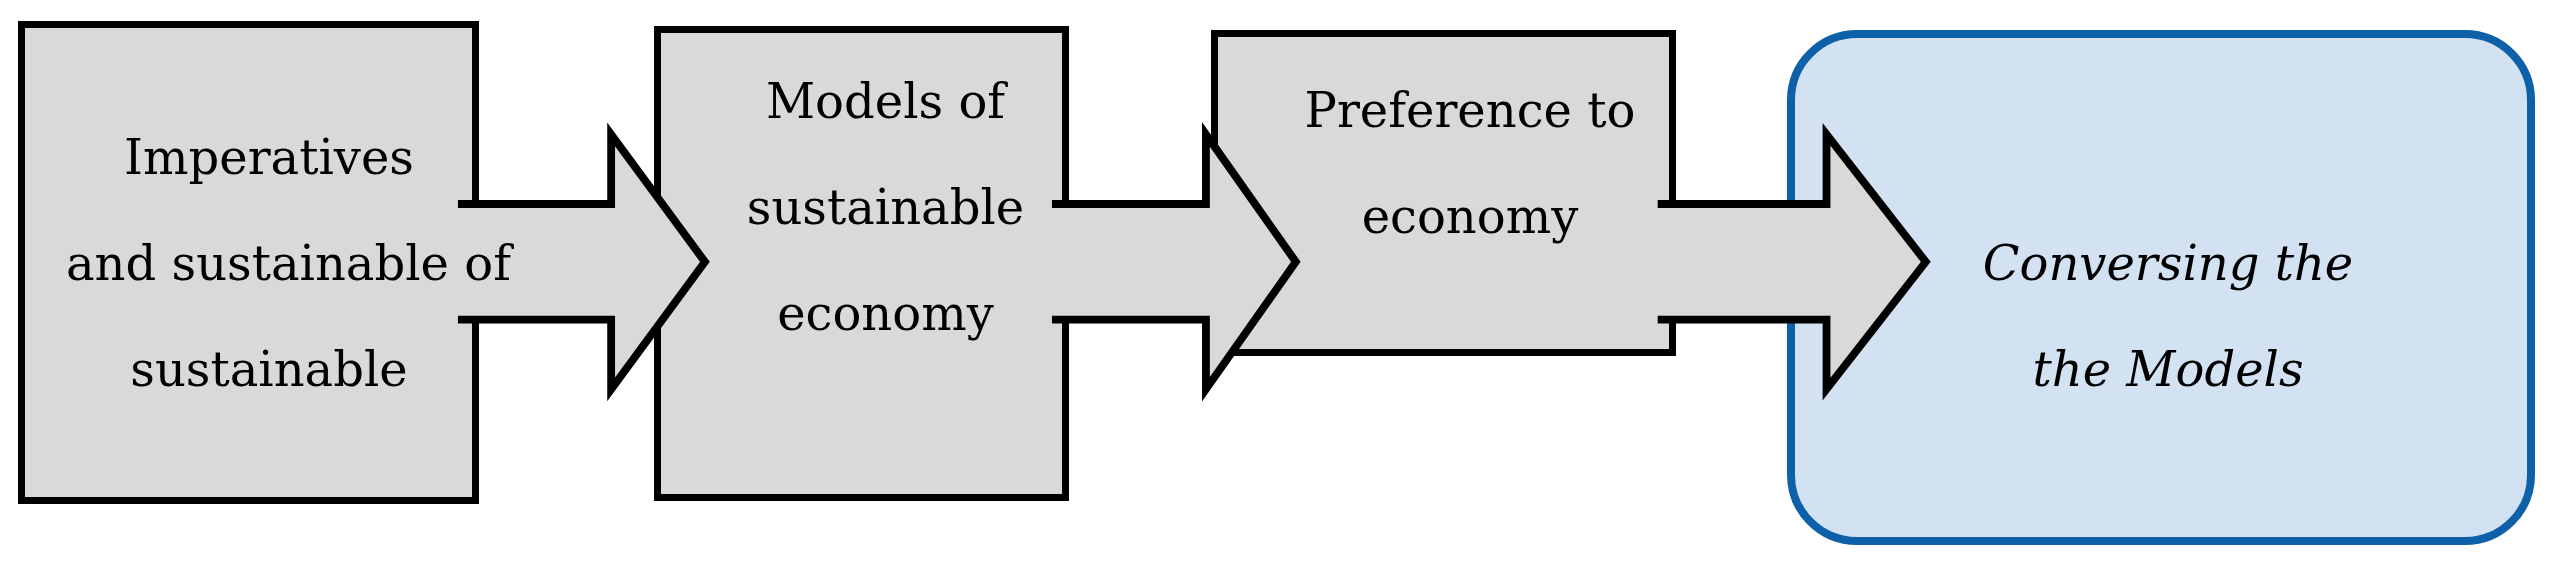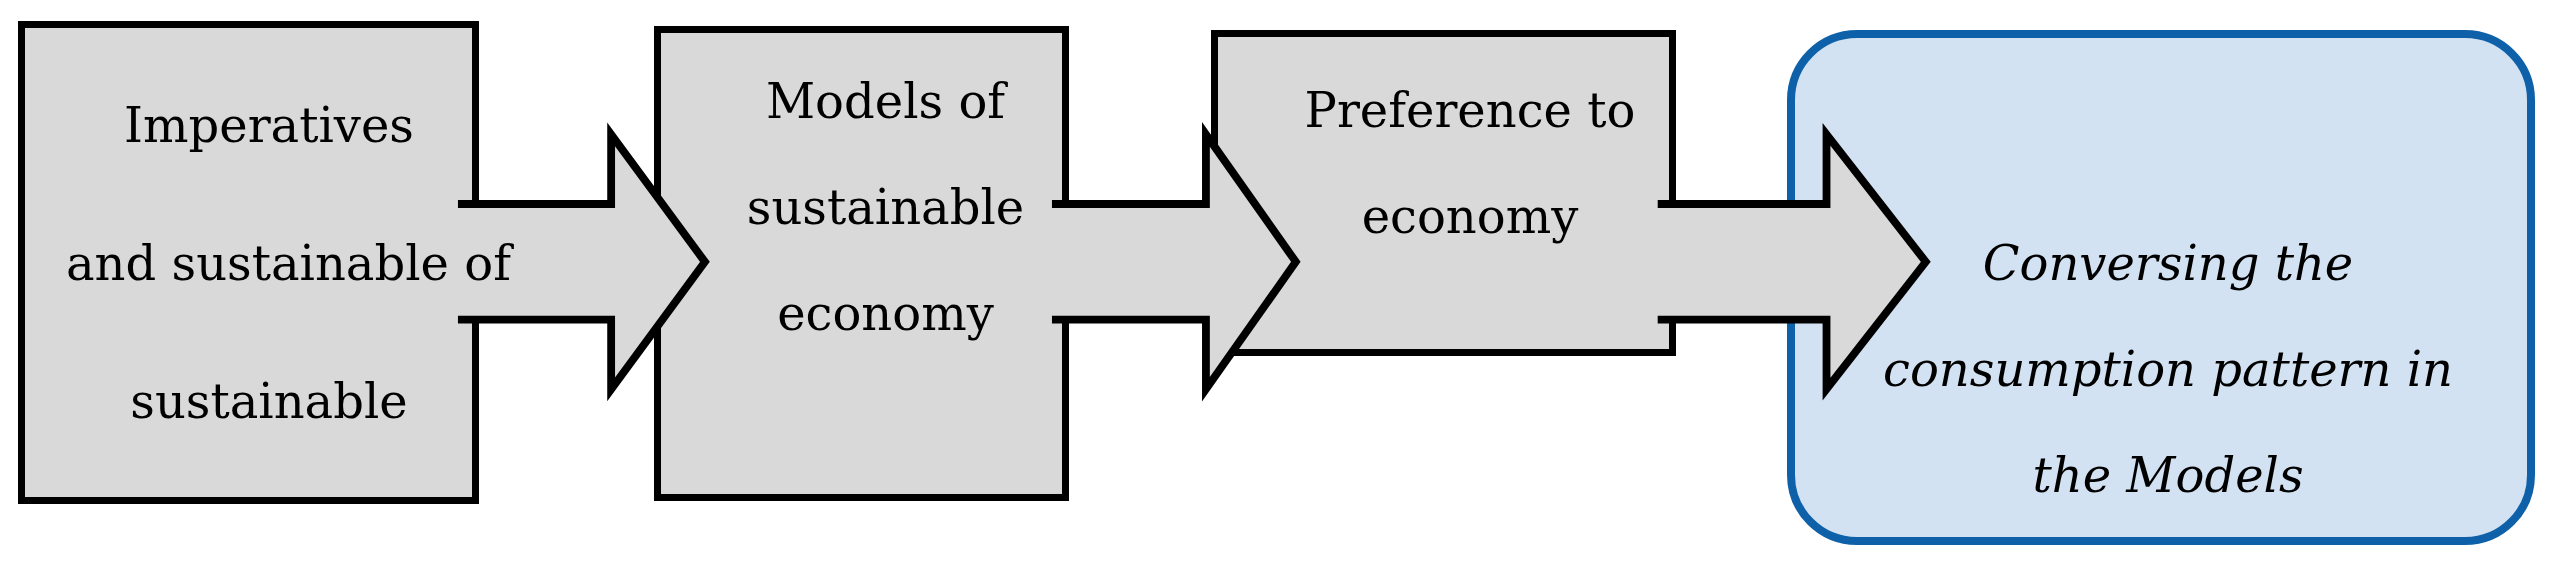--- a/index.html
+++ b/index.html
@@ -20,21 +20,21 @@
   }
   .line{
     position:relative;
     z-index:3;
     font-size:48px;
     line-height:106px;
     color:#000000;
     text-align:center;
     white-space:nowrap;
   }
-  #box1{left:18px;top:21px;width:461px;height:483px;justify-content:center;padding-left:41px;gap:32px;}
+  #box1{left:18px;top:21px;width:461px;height:483px;justify-content:center;padding-left:41px;}
   #box2{left:654px;top:26px;width:415px;height:475px;padding-top:15px;padding-left:48px;}
   #box3{left:1211px;top:30px;width:465px;height:326px;padding-top:19.6px;padding-left:53px;}
   #box4{
     left:1787px;top:30px;width:748px;height:515px;
     background:#D3E2F2;
     border:8.6px solid #0E61A9;
     border-radius:70px;
     padding-top:172px;padding-left:14px;font-style:italic;
   }
   svg.arrows{
@@ -66,21 +66,20 @@
     <div class="line">economy</div>
   </div>
 
   <div class="box" id="box3">
     <div class="line">Preference to</div>
     <div class="line">economy</div>
   </div>
 
   <div class="box" id="box4">
     <div class="line">Conversing the</div>
-    <div class="line">consumption pattern in</div>
     <div class="line">the Models</div>
   </div>
 
   <svg class="arrows" viewBox="0 0 3294 728" aria-hidden="true">
     <path d="M 585 261 L 781 261 L 781 172 L 901 335 L 781 498 L 781 409 L 585 409"></path>
     <path d="M 1345 261 L 1542 261 L 1542 172 L 1657 335 L 1542 498 L 1542 409 L 1345 409"></path>
     <path d="M 2120 261 L 2336 261 L 2336 172 L 2463 335 L 2336 498 L 2336 409 L 2120 409"></path>
   </svg>
 
 </div>

